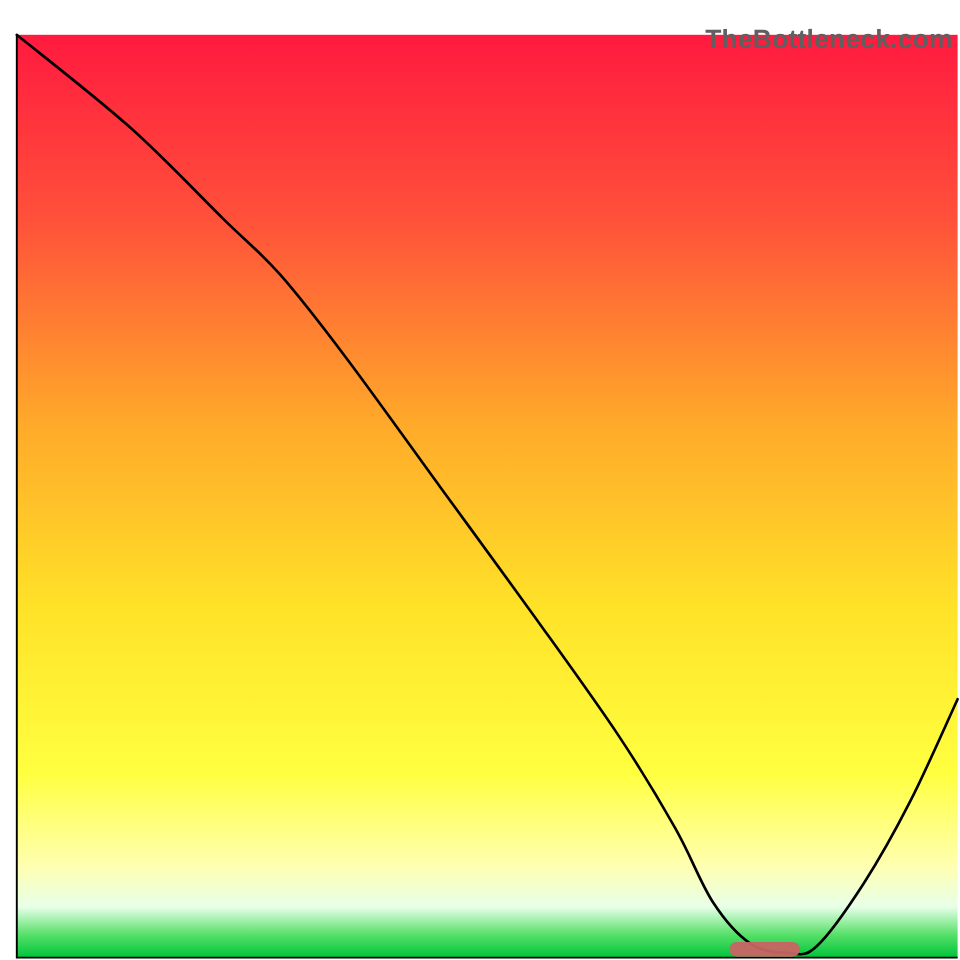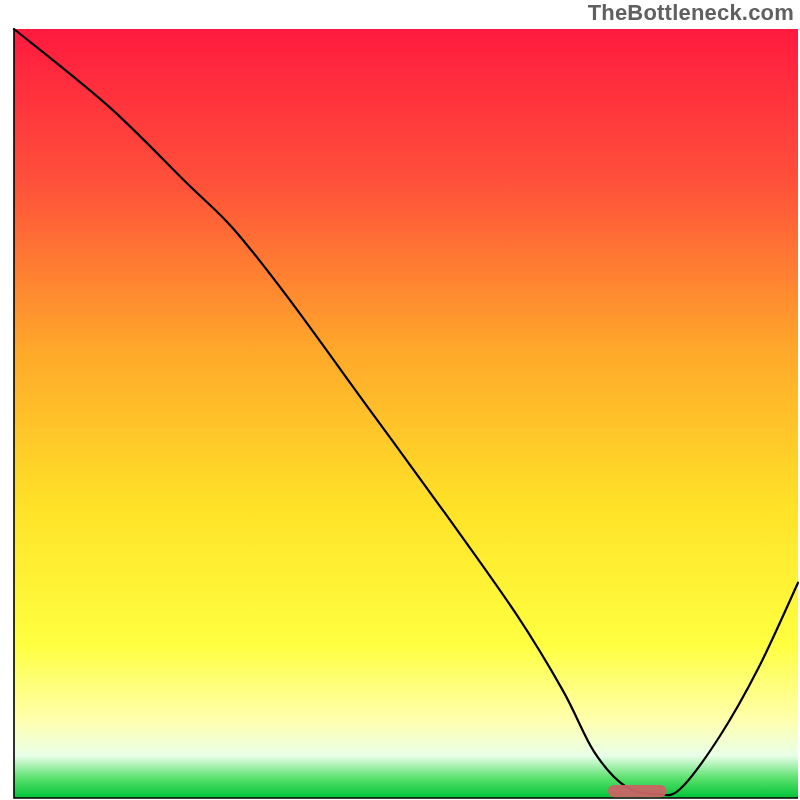--- a/index.html
+++ b/index.html
@@ -11,21 +11,21 @@
     background: #ffffff;
     font-family: Arial, Helvetica, sans-serif;
   }
   .wrap {
     position: relative;
     width: 800px;
     height: 800px;
   }
   .watermark {
     position: absolute;
-    top: 0;
+    top: 20px;
     right: 6px;
     font-size: 22px;
     font-weight: bold;
     color: #606060;
     letter-spacing: 0.2px;
     z-index: 10;
   }
   svg.plot {
     position: absolute;
     inset: 0;

